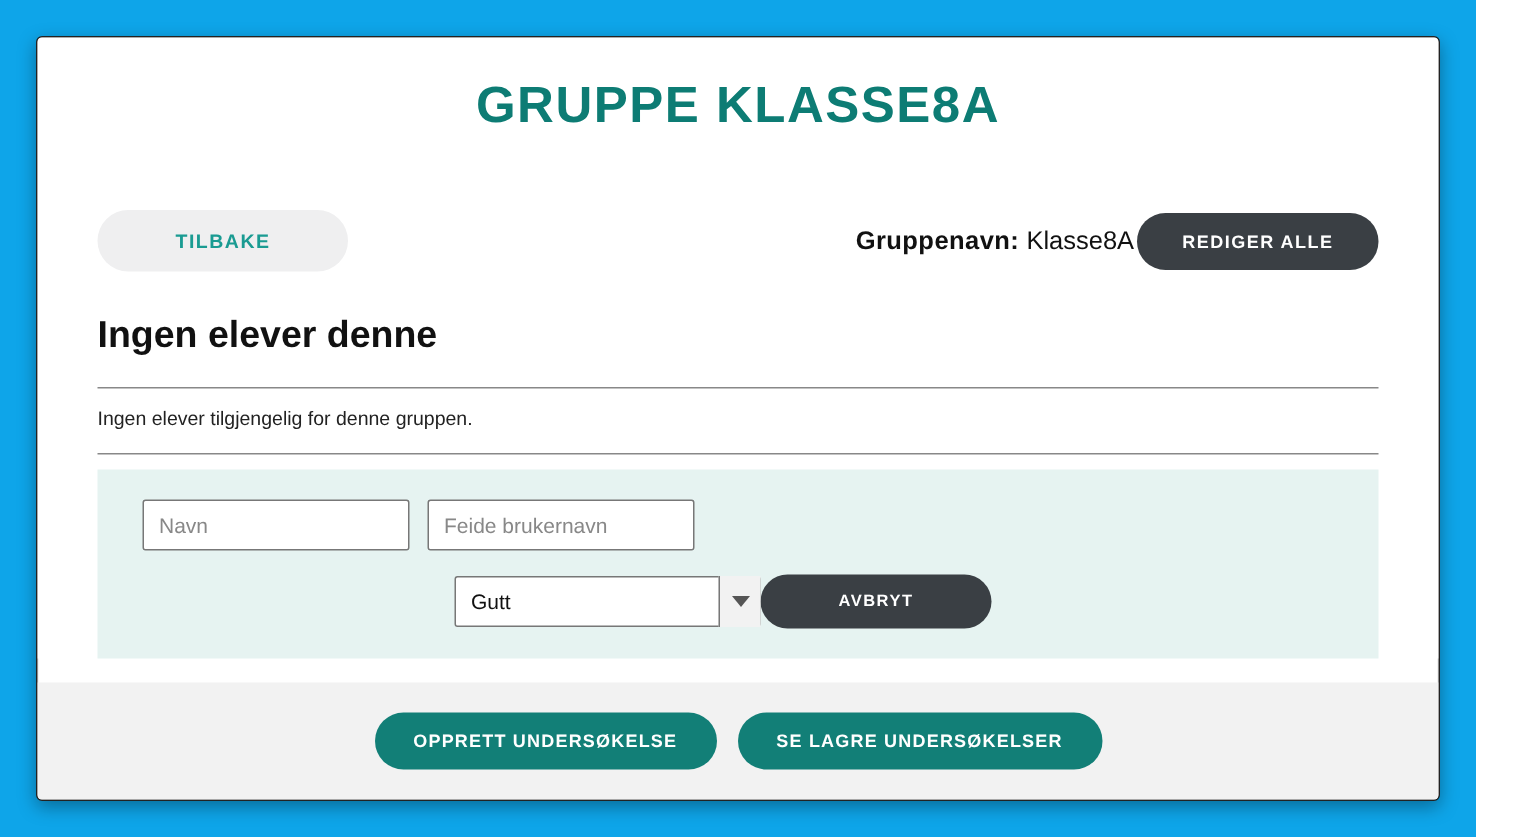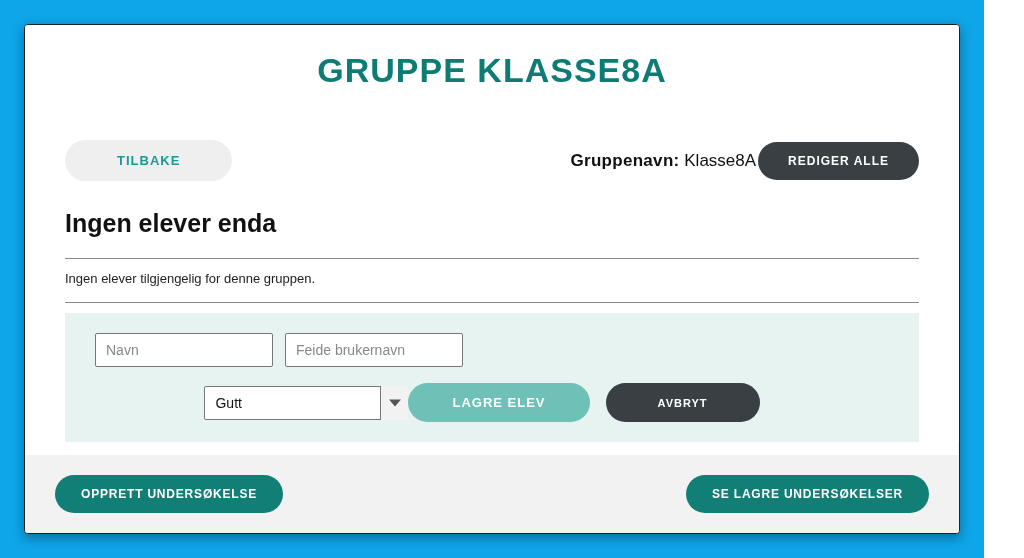--- a/index.html
+++ b/index.html
@@ -181,21 +181,21 @@
     font-weight: 800;
     font-size: 11px;
     letter-spacing: 1px;
     cursor: pointer;
   }
   .footer {
     margin-top: auto;
     background: #f2f2f2;
     padding: 20px 30px;
     display: flex;
-    justify-content: space-between;
+    justify-content: center;
     gap: 14px;
   }
   .footer-btn {
     background: #127f77;
     color: #fff;
     border: none;
     border-radius: 22px;
     padding: 12px 26px;
     font-weight: 800;
     font-size: 12px;
@@ -218,21 +218,21 @@
 
         <div class="right-cluster">
           <div class="group-name">
             <strong>Gruppenavn:</strong>
             <span>Klasse8A</span>
           </div>
           <button class="edit-name-button">REDIGER ALLE</button>
         </div>
       </div>
 
-      <h2 class="section-heading">Ingen elever enda</h2>
+      <h2 class="section-heading">Ingen elever denne</h2>
 
       <hr class="divider">
 
       <div class="empty-msg">Ingen elever tilgjengelig for denne gruppen.</div>
 
       <hr class="divider">
 
       <div class="form-panel">
 
         <div class="form-row">
@@ -244,21 +244,20 @@
           <div class="select-wrap">
             <input class="gender-select" readonly="" value="Gutt" style="">
             <span class="select-arrow">
               <svg viewBox="0 0 10 6">
                   <path d="M0 0 L5 6 L10 0 Z" fill="#555"></path>
                 </svg>
             </span>
           </div>
 
           <div class="form-buttons">
-            <button class="save-button">LAGRE ELEV</button>
             <button class="cancel-button">AVBRYT</button>
           </div>
         </div>
 
       </div>
 
     </div>
 
     <div class="footer">
       <button class="footer-btn">OPPRETT UNDERSØKELSE</button>

